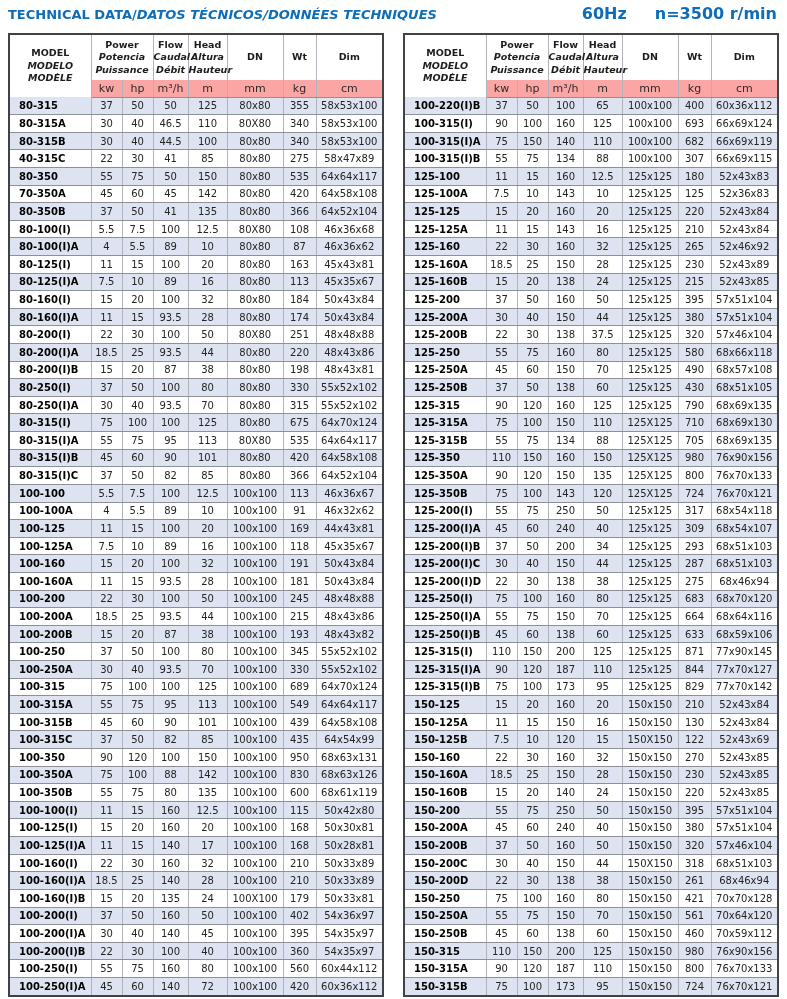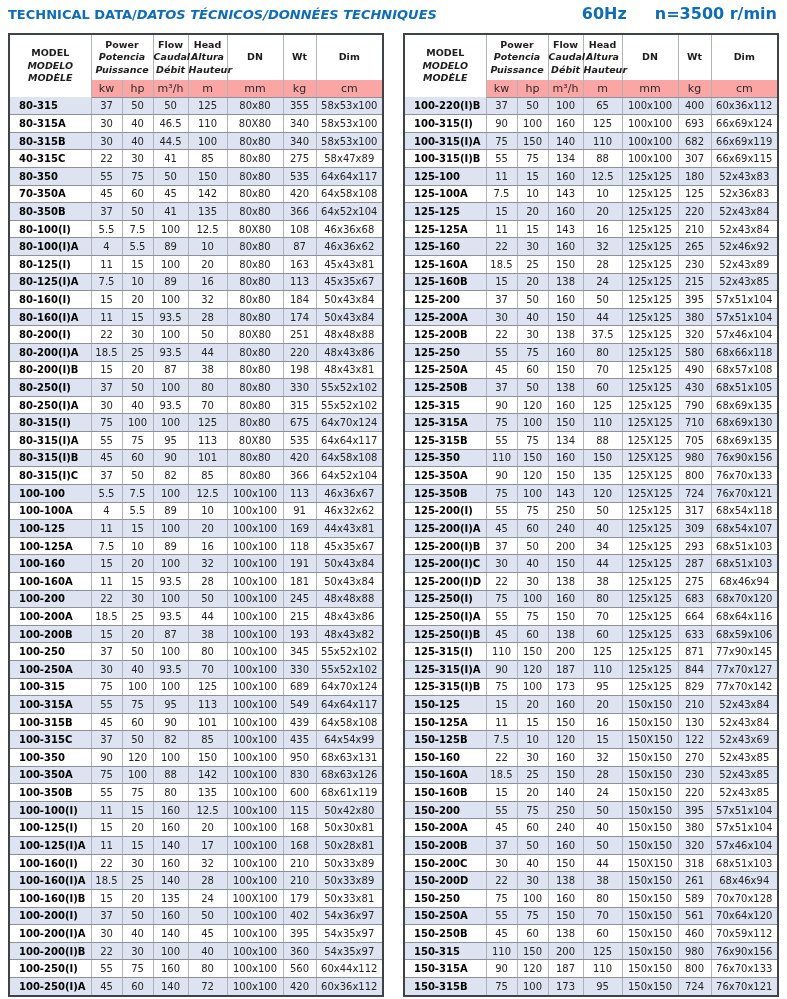--- a/index.html
+++ b/index.html
@@ -1115,21 +1115,21 @@
           <td class="">261</td>
           <td class="">68x46x94</td>
         </tr>
         <tr class="">
           <td class="model">150-250</td>
           <td class="">75</td>
           <td class="">100</td>
           <td class="">160</td>
           <td class="">80</td>
           <td class="">150x150</td>
-          <td class="">589</td>
+          <td class="">421</td>
           <td class="">70x70x128</td>
         </tr>
         <tr class="alt">
           <td class="model">150-250A</td>
           <td class="">55</td>
           <td class="">75</td>
           <td class="">150</td>
           <td class="">70</td>
           <td class="">150x150</td>
           <td class="">561</td>

